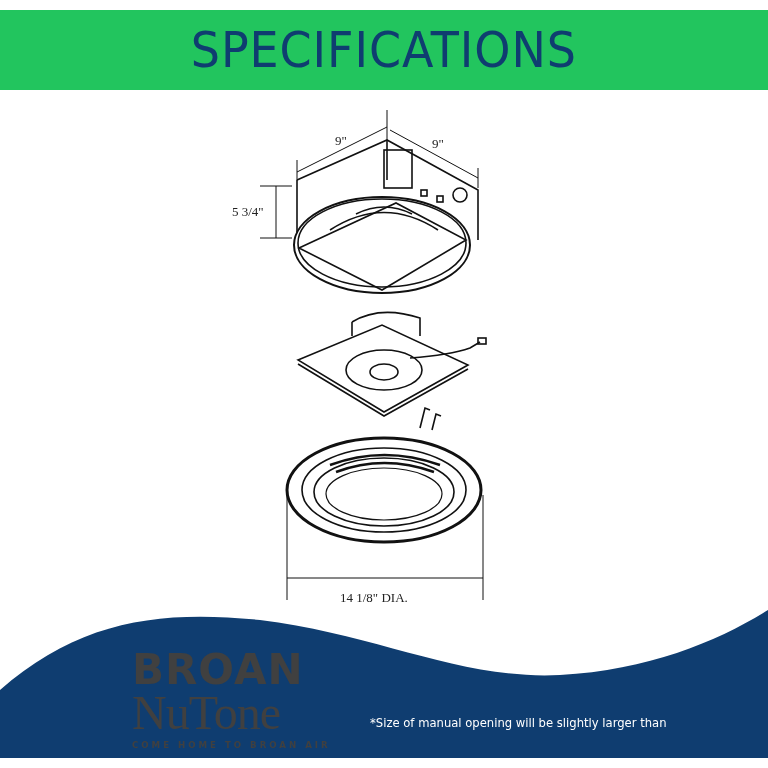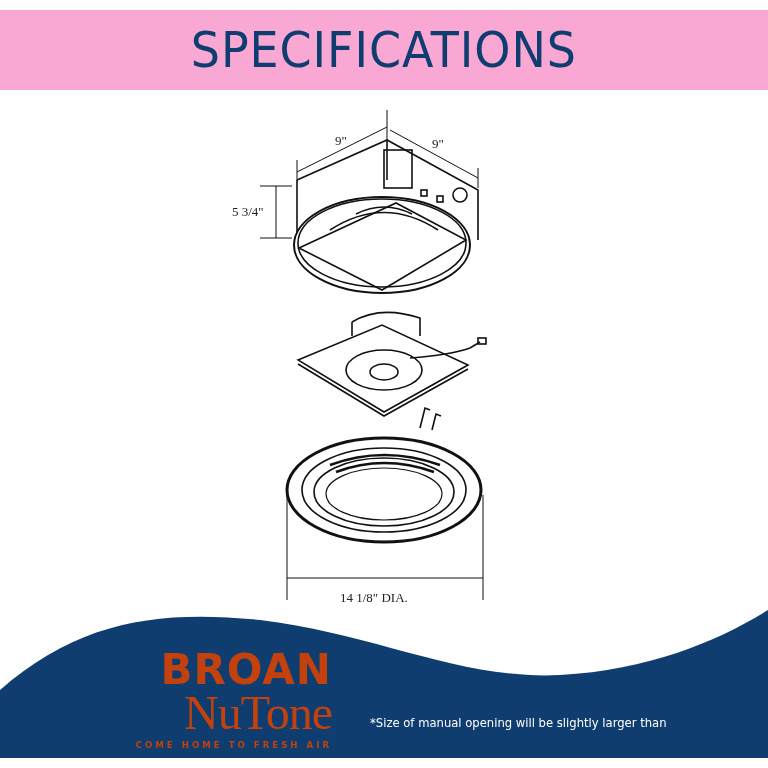--- a/index.html
+++ b/index.html
@@ -1,22 +1,22 @@
 <!DOCTYPE html>
 <html><head>
 <meta charset="utf-8">
 <style>
   html, body { margin:0; padding:0; }
   body { width:768px; height:768px; background:#ffffff; position:relative; overflow:hidden; font-family:"Liberation Sans", sans-serif; }
-  .header { position:absolute; left:0; top:10px; width:768px; height:80px; background:#f9a8d4; display:flex; align-items:center; justify-content:center; }
+  .header { position:absolute; left:0; top:10px; width:768px; height:80px; background:#22c55e; display:flex; align-items:center; justify-content:center; }
   .header h1 { margin:0; font-family:"DejaVu Sans", sans-serif; font-weight:normal; font-size:50px; letter-spacing:1px; color:#0f3d70; transform:scaleX(0.92); }
   .drawing { position:absolute; left:0; top:95px; width:768px; height:520px; }
   .dim { font-family:"Liberation Serif", serif; font-size:13px; fill:#222; }
   .footer { position:absolute; left:0; top:580px; width:768px; height:178px; }
-  .logo { position:absolute; left:132px; top:650px; width:200px; color:#c2410c;text-align:right; }
+  .logo { position:absolute; left:132px; top:650px; width:200px; color:#404040; }
   .broan { font-family:"DejaVu Sans", sans-serif; font-weight:bold; font-size:42px; letter-spacing:1px; line-height:40px; display:block; }
   .nutone { font-family:Liberation Serif, serif; font-size:48px; line-height:46px; display:block; letter-spacing:-1px; }
   .tagline { font-family:"DejaVu Sans", sans-serif; font-weight:bold; font-size:8.6px; letter-spacing:3px; display:block; margin-top:4px; }
   .note { position:absolute; left:370px; top:716px; color:#fff; font-family:"DejaVu Sans", sans-serif; font-size:11.6px; line-height:15px; width:330px; }
   .note span { display:block; }
 </style>
 </head>
 <body>
 
 <div class="header">
@@ -85,18 +85,18 @@
   </g>
 </svg>
 
 <svg class="footer" viewBox="0 0 768 178" xmlns="http://www.w3.org/2000/svg">
   <path d="M0 110 C80 40 160 30 260 40 C380 55 460 100 560 95 C650 90 720 60 768 30 L768 178 L0 178 Z" fill="#0f3d70"></path>
 </svg>
 
 <div class="logo">
   <span class="broan">BROAN</span>
   <span class="nutone">NuTone</span>
-  <span class="tagline">COME HOME TO FRESH AIR</span>
+  <span class="tagline">COME HOME TO BROAN AIR</span>
 </div>
 
 <div class="note">
   <span>*Size of manual opening will be slightly larger than</span>
 </div>
 
 </body></html>

